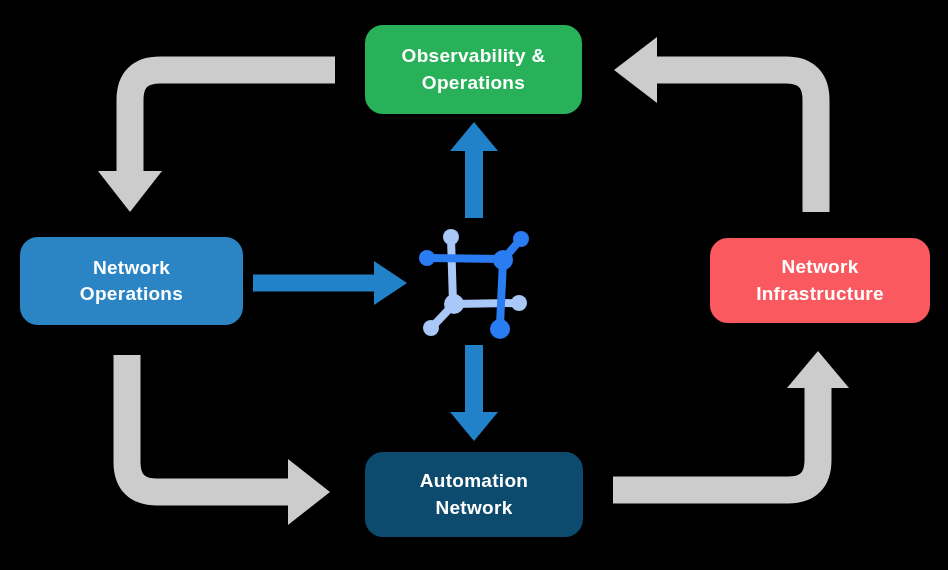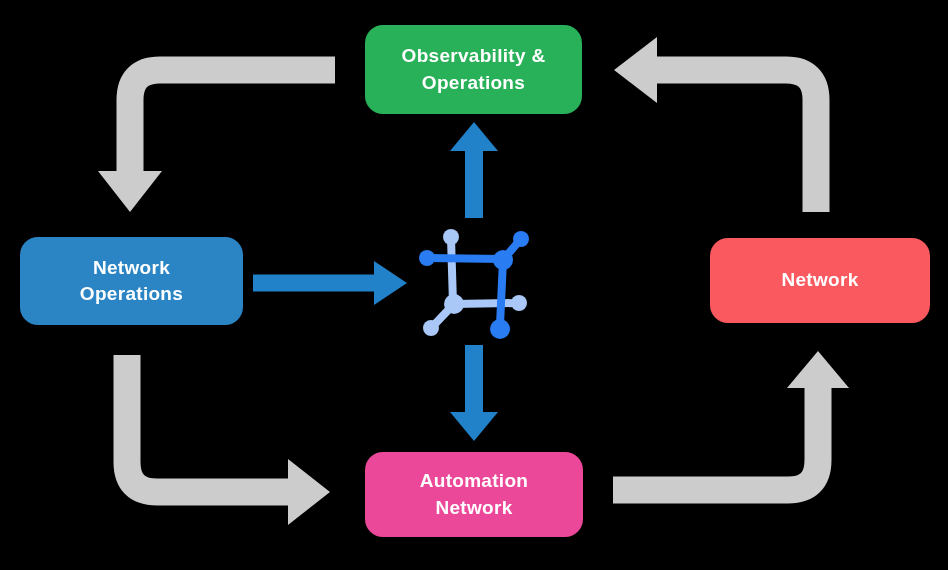--- a/index.html
+++ b/index.html
@@ -94,23 +94,24 @@
     <span style="color: rgb(255, 255, 255);">Operations</span>
   </div>
 
   <div class="node node-operations" style="background: rgb(43, 132, 196);">
     <span style="color: rgb(255, 255, 255);">Network</span>
     <span style="color: rgb(255, 255, 255);">Operations</span>
   </div>
 
   <div class="node node-infrastructure" style="background: rgb(249, 89, 95);">
     <span style="color: rgb(255, 255, 255);">Network</span>
+    <span style="color: rgb(255, 255, 255);">Infrastructure</span>
   </div>
 
-  <div class="node node-automation" style="background: #ec4899;">
+  <div class="node node-automation" style="background: #0c4a6e;">
     <span style="color: rgb(255, 255, 255);">Automation</span>
     <span style="color: rgb(255, 255, 255);">Network</span>
   </div>
 
   <svg class="center-icon" viewBox="0 0 120 120">
 
     <g stroke-width="8" stroke-linecap="round" stroke="#A9C8F7" fill="#A9C8F7">
       <line x1="36" y1="13" x2="38" y2="78"></line>
       <line x1="39" y1="79" x2="102" y2="78"></line>
       <line x1="39" y1="79" x2="19" y2="100"></line>

